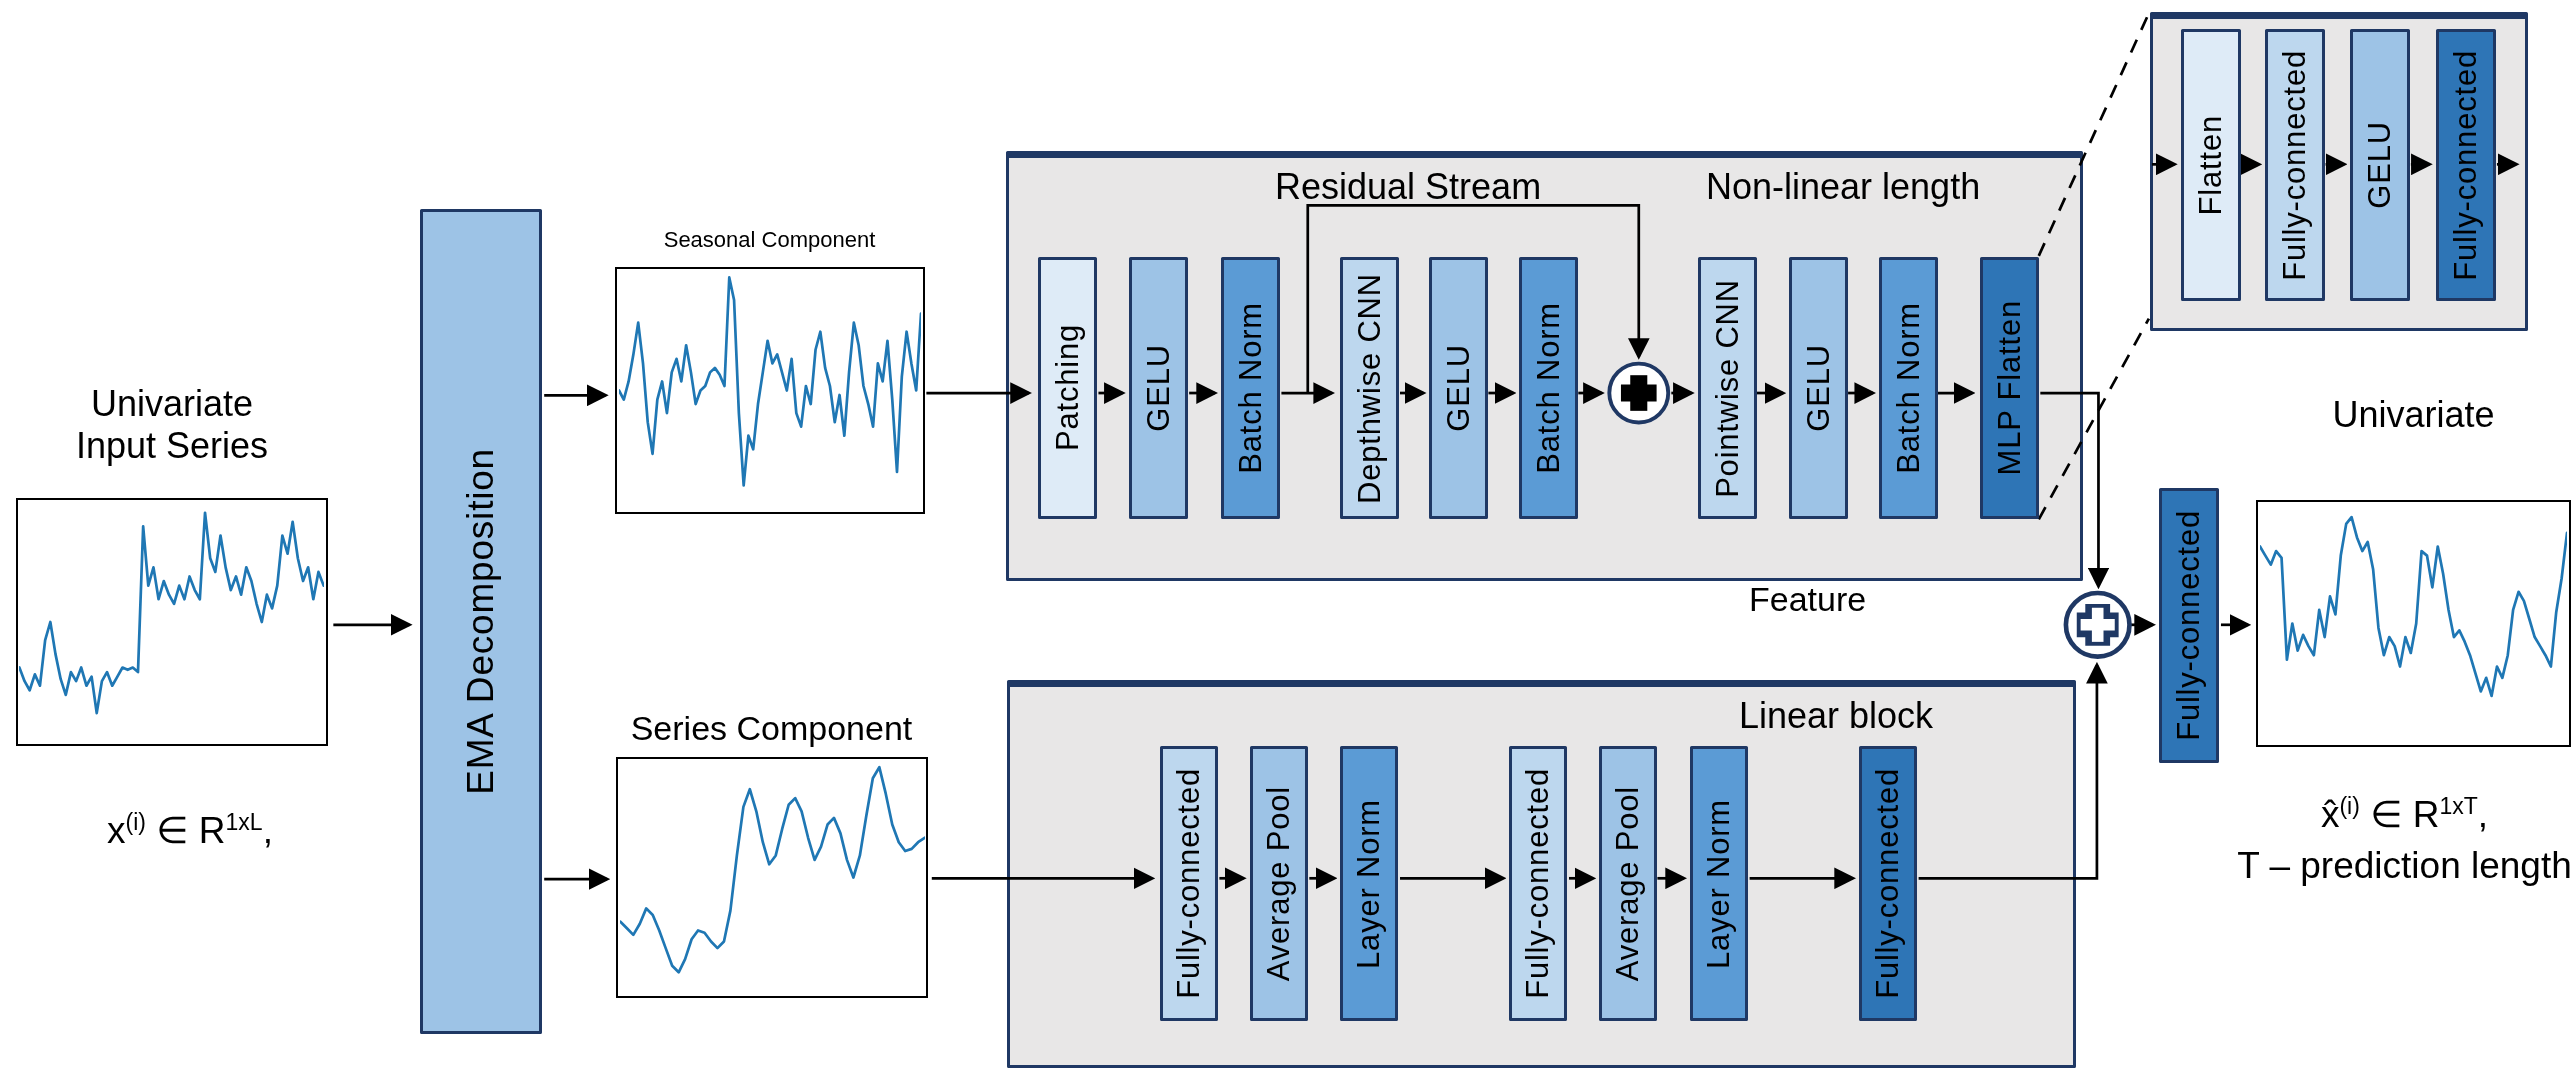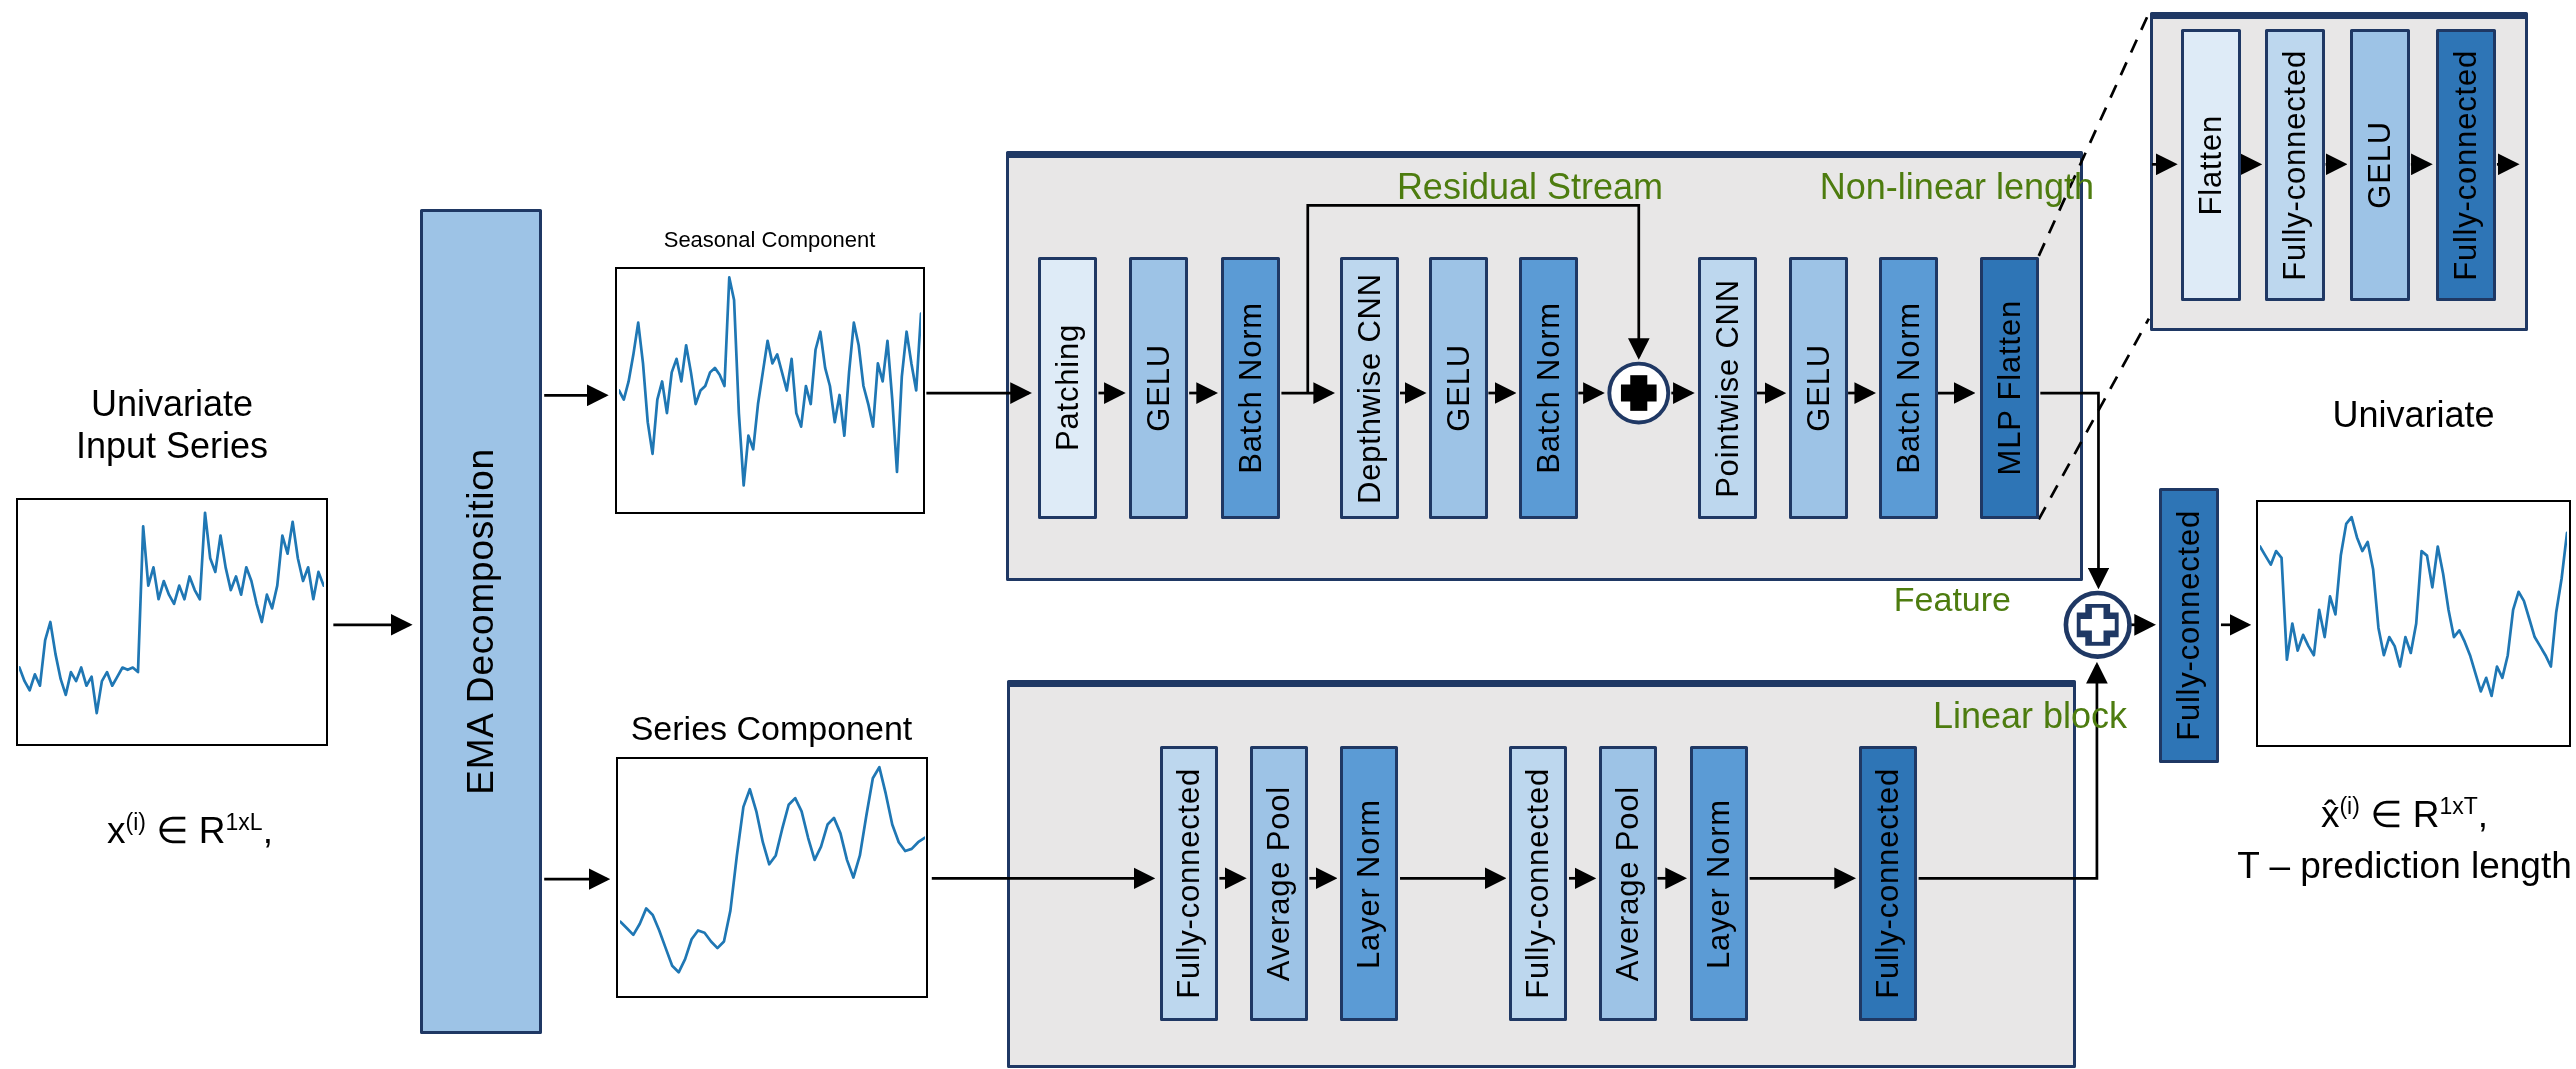--- a/index.html
+++ b/index.html
@@ -7,21 +7,21 @@
           font-family:"Liberation Sans",sans-serif;color:#111;overflow:hidden;}
   .block{position:absolute;background:#E8E7E7;border:3.9px solid #1F3864;border-top-width:7px;
          border-radius:1.6px;z-index:1;}
   .layer{position:absolute;border:3.1px solid #1F3864;border-radius:1.6px;z-index:3;
          display:flex;align-items:center;justify-content:center;box-sizing:border-box;}
   .vlabel{writing-mode:vertical-rl;transform:rotate(180deg);white-space:nowrap;
           font-size:31px;letter-spacing:0.8px;color:#000;}
   .plotbox{position:absolute;background:#fff;border:2.3px solid #000;z-index:3;
            display:flex;align-items:center;justify-content:center;box-sizing:border-box;}
   .title{position:absolute;text-align:center;font-size:36px;line-height:42px;color:#000;z-index:4;}
-  .blocklabel{position:absolute;text-align:right;font-size:36px;color:#4d7c0f;z-index:4;}
+  .blocklabel{position:absolute;text-align:left;font-size:36px;color:#000000;z-index:4;}
   .formula{position:absolute;text-align:center;font-size:37px;line-height:51px;color:#000;z-index:4;}
   .formula sup{font-size:23px;}
   #wires{position:absolute;left:0;top:0;z-index:2;pointer-events:none;}
   #overcircles{position:absolute;left:0;top:0;z-index:5;pointer-events:none;}
 </style>
 </head>
 <body>
 
 <div class="canvas">
 
@@ -168,21 +168,21 @@
   <div class="layer" style="left: 2265px; top: 29px; width: 60px; height: 272px; background: rgb(189, 215, 238);">
       <span class="vlabel">Fully-connected</span>
     </div>
   <div class="layer" style="left: 2350px; top: 29px; width: 60px; height: 272px; background: rgb(157, 195, 230);">
       <span class="vlabel">GELU</span>
     </div>
   <div class="layer" style="left: 2436px; top: 29px; width: 60px; height: 272px; background: rgb(46, 117, 182);">
       <span class="vlabel">Fully-connected</span>
     </div>
 
-  <div class="blocklabel" style="left:1701px;top:577px;width:310px;font-size:34px;line-height:45px">
+  <div class="blocklabel" style="left:1749px;top:577px;width:310px;font-size:34px;line-height:45px">
     <div>Feature</div>
   </div>
   <div class="layer" style="left: 2159px; top: 488px; width: 60px; height: 275px; background: rgb(46, 117, 182);">
       <span class="vlabel">Fully-connected</span>
     </div>
 
   <div class="title" style="left:2256px;top:394px;width:315px">
     <div>Univariate</div>
   </div>
   <div class="plotbox" style="left:2256px;top:500px;width:315px;height:247px">

